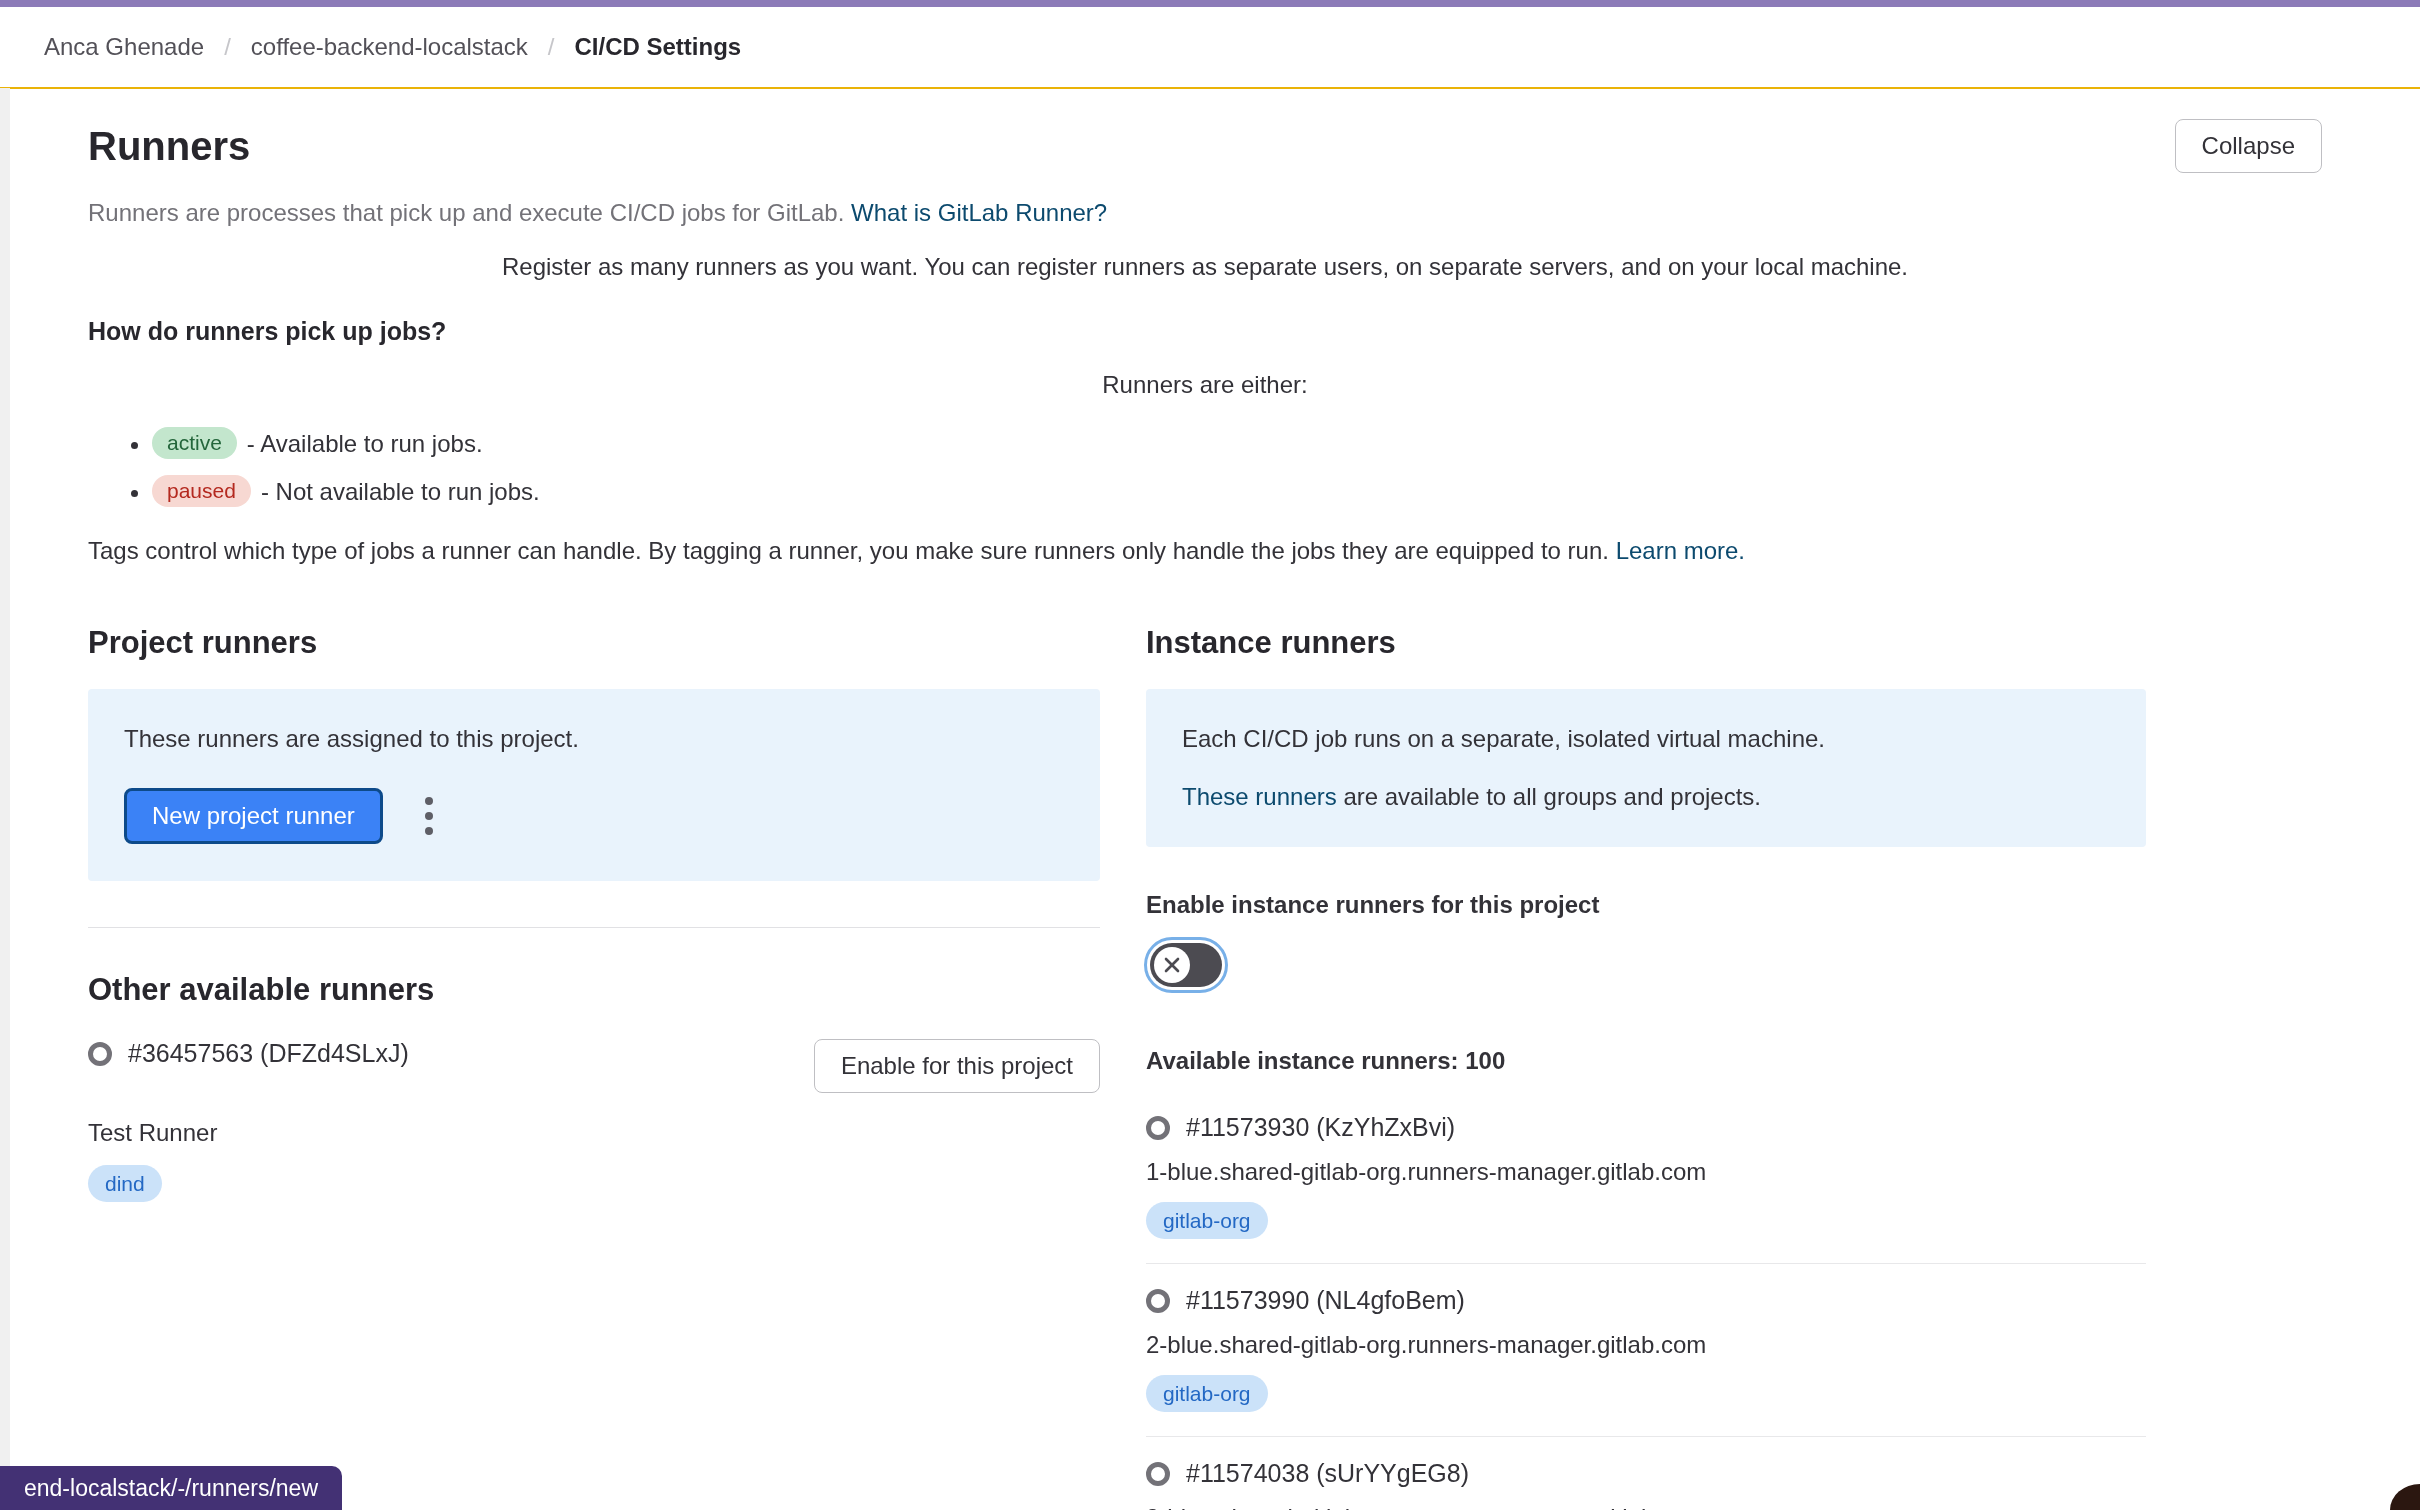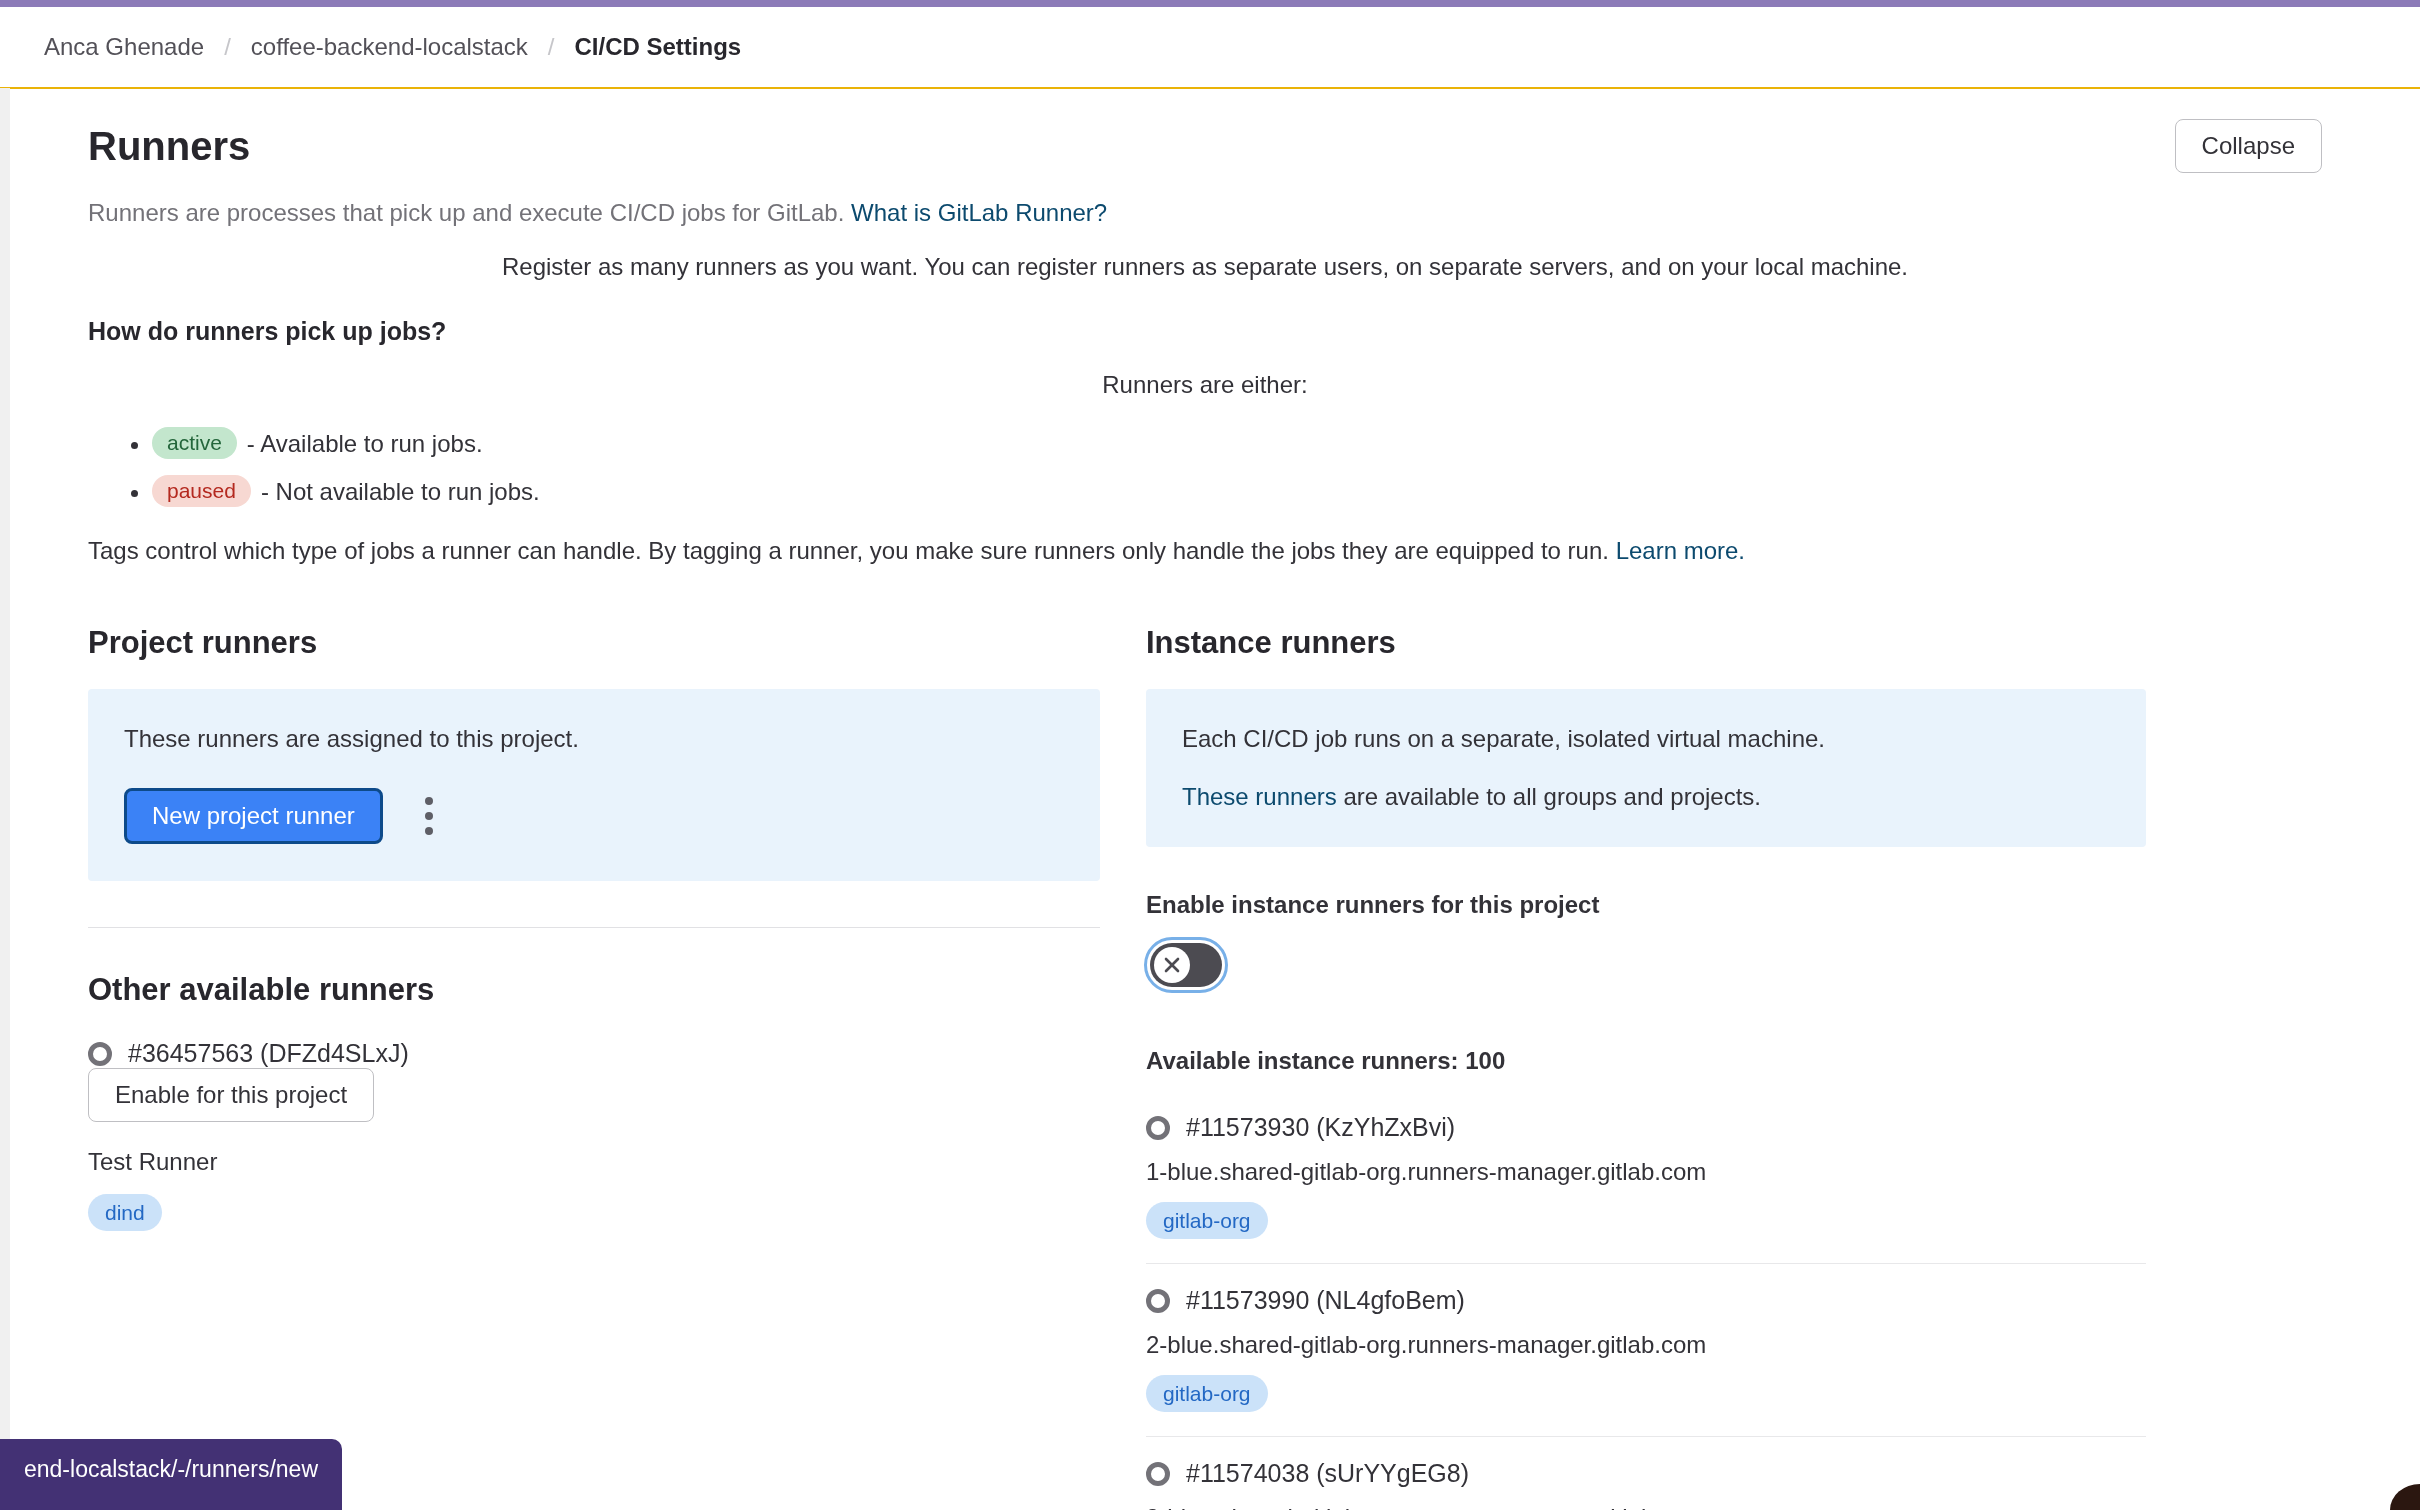--- a/index.html
+++ b/index.html
@@ -54,21 +54,21 @@
   .panel p { margin:0; font-size:24px; line-height:28px; color:#333238; }
   .panel p + p { margin-top:30px; }
   .panel .btn-row { margin-top:34px; display:flex; align-items:center; gap:30px; }
 
   .kebab { display:flex; flex-direction:column; gap:7px; padding:10px 12px; cursor:pointer; background:transparent; border:0; }
   .kebab i { width:8px; height:8px; border-radius:50%; background:#5e5e66; }
 
   .divider { border:0; border-top:1px solid #e1e1e4; margin:46px 0 0; }
   .other-heading { margin-top:44px; }
 
-  .runner-head { display:flex; justify-content:space-between; align-items:flex-start; margin-top:31px;flex-direction:column; }
+  .runner-head { display:flex; justify-content:space-between; align-items:flex-start; margin-top:31px; }
   .runner-id { display:flex; align-items:center; gap:16px; font-size:25px; color:#333238; }
   .ring { width:14px; height:14px; border:5px solid #737278; border-radius:50%; flex:0 0 auto; }
   .runner-name { margin-top:26px; font-size:24px; color:#333238; }
   .tag-badge {
     display:inline-block; margin-top:18px; background:#cbe2f9; color:#2368c4;
     border-radius:999px; padding:4px 17px; font-size:21px; line-height:29px;
   }
 
   .toggle-label { font-weight:700; font-size:24px; margin-top:44px; }
   .toggle-wrap { display:inline-block; margin:24px 0 0 4px; }
@@ -83,21 +83,21 @@
   .available-label { font-weight:700; font-size:24px; margin-top:56px; }
 
   .iruns { margin-top:16px; }
   .irun { padding:22px 0 24px; border-bottom:1px solid #e8e8ea; }
   .irun:last-child { border-bottom:0; }
   .irun .host { margin-top:16px; font-size:24px; color:#333238; }
   .irun .tag-badge { margin-top:16px; }
 
   .status-tooltip {
     position:absolute; left:0; bottom:0; background:#433174; color:#fff;
-    font-size:23px; padding:8px 24px; height:55px; line-height:44px;
+    font-size:23px; padding:0 24px; height:44px; line-height:44px;
     border-top-right-radius:10px; white-space:nowrap;
   }
   .corner-cursor {
     position:absolute; right:0; bottom:0; width:30px; height:26px;
     background:#2b1710; border-top-left-radius:100%;
   }
 </style>
 </head>
 <body>
 

